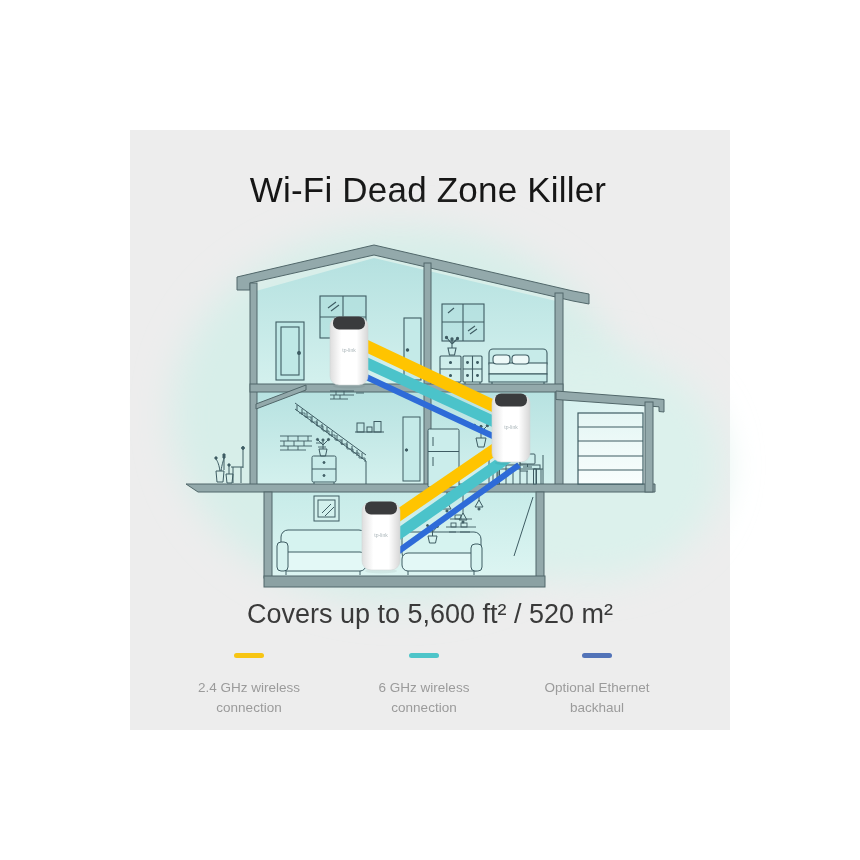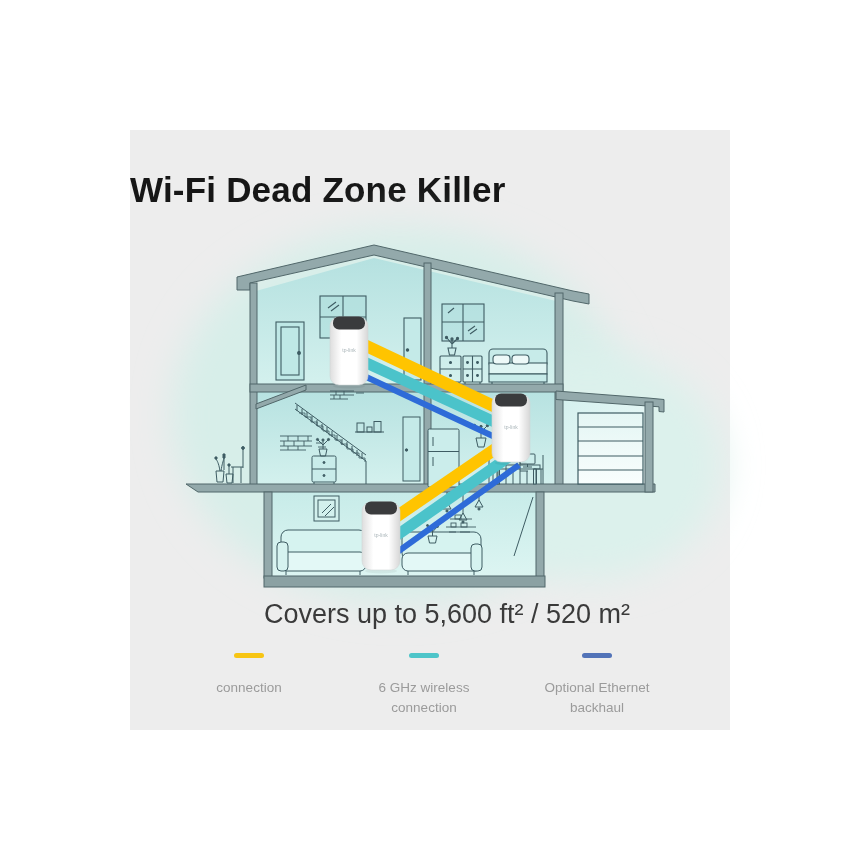--- a/index.html
+++ b/index.html
@@ -1,22 +1,22 @@
 <!DOCTYPE html>
 <html><head>
 <meta charset="utf-8">
 <style>
   html,body{margin:0;padding:0;background:#ffffff;}
   .stage{position:relative;width:860px;height:860px;background:#ffffff;overflow:hidden;
          font-family:"Liberation Sans",sans-serif;}
   .card{position:absolute;left:130px;top:130px;width:600px;height:600px;background:#EDEDED;}
-  .title{position:absolute;left:130px;top:170px;width:596px;
-         font-size:35px;font-weight:700;color:#161616;letter-spacing:.2px;}
+  .title{position:absolute;left:130px;top:170px;width:596px;text-align:center;
+         font-size:35px;font-weight:400;color:#161616;letter-spacing:.2px;}
   .house-svg{position:absolute;left:0;top:0;}
-  .coverage{position:absolute;left:147px;top:599px;width:600px;text-align:center;
+  .coverage{position:absolute;left:130px;top:599px;width:600px;text-align:center;
             font-size:27px;font-weight:400;color:#3A3A3A;}
   .legend-item{position:absolute;top:644px;width:200px;text-align:center;}
   .li-1{left:149px;} .li-2{left:324px;} .li-3{left:497px;text-align:center;}
   .dash{display:inline-block;width:30px;height:5px;border-radius:2.5px;background:#ccc;}
   .legend-label{margin-top:16px;font-size:13.5px;line-height:1.5;color:#9B9B9B;}
 </style>
 </head>
 <body>
 
 <div class="stage">
@@ -252,20 +252,21 @@
     <use href="#deco-unit" x="330" y="317"></use>
     <use href="#deco-unit" x="492" y="394"></use>
     <use href="#deco-unit" x="362" y="502"></use>
   </svg>
 
   <div class="coverage">Covers up to 5,600 ft² / 520 m²</div>
 
   <div class="legend-item li-1">
     <span class="dash" style="background: rgb(247, 197, 19);"></span>
     <div class="legend-label">
+      <div>2.4 GHz wireless</div>
       <div>connection</div>
     </div>
   </div>
   <div class="legend-item li-2">
     <span class="dash" style="background: rgb(78, 197, 201);"></span>
     <div class="legend-label">
       <div>6 GHz wireless</div>
       <div>connection</div>
     </div>
   </div>

